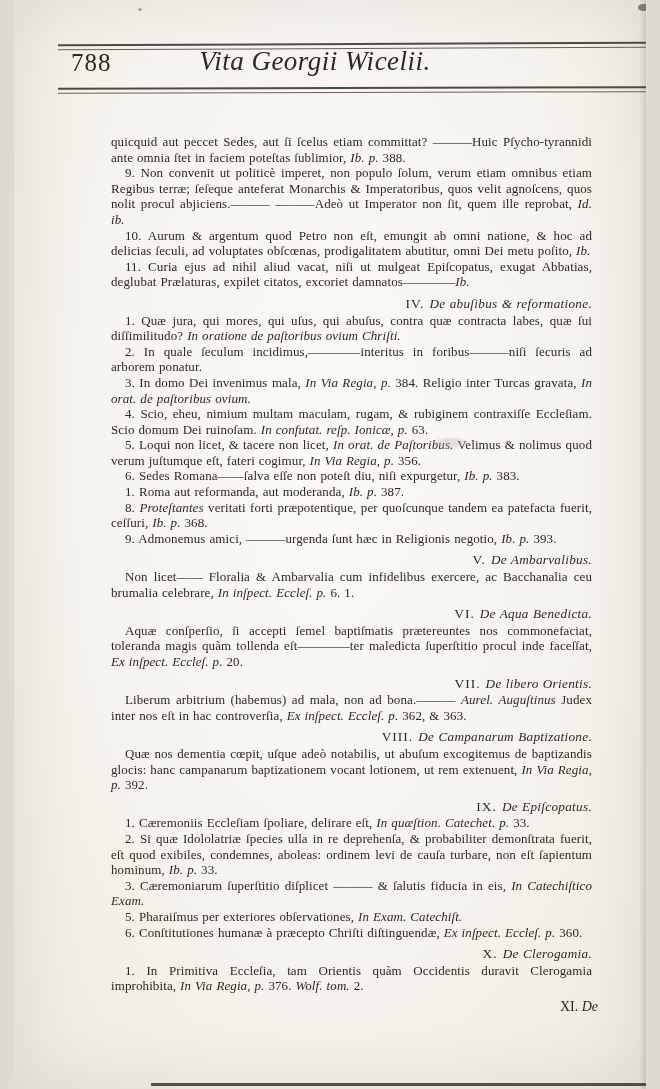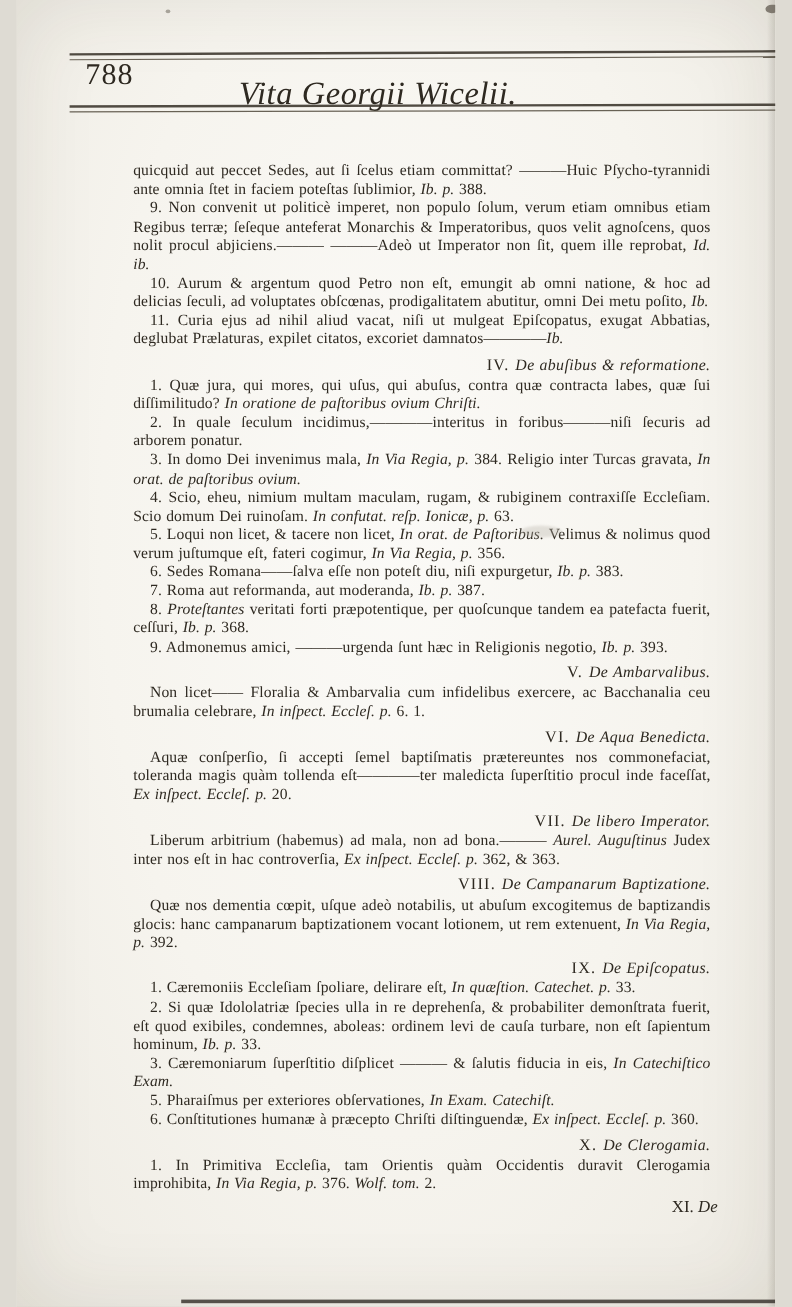--- a/index.html
+++ b/index.html
@@ -10,21 +10,21 @@
     box-shadow:inset 0 0 70px rgba(60,50,30,0.10);
     font-family:"Liberation Serif","DejaVu Serif",serif;
     color:#2e2921;
   }
   
   .rule{position:absolute;left:44px;width:596px;height:3px;
     border-top:2px solid #3a342b;border-bottom:1px solid #554e41;opacity:.88;}
   .rule.top{top:43px;transform:rotate(-.25deg);}
   .rule.bottom{top:87px;transform:rotate(-.15deg);}
   .pagenum{position:absolute;left:57px;top:49px;font-size:25px;letter-spacing:1px;}
-  .runtitle{position:absolute;left:0;right:30px;top:63px;text-align:center;
+  .runtitle{position:absolute;left:0;right:30px;top:46px;text-align:center;
     font-style:italic;font-size:27px;letter-spacing:.5px;}
   
   .column{position:absolute;left:97px;top:98px;width:481px;
     font-size:13px;line-height:15.6px;letter-spacing:.1px;word-spacing:.6px;}
   .para{margin:0;text-indent:14px;text-align:justify;}
   .para.flush{text-indent:0;margin-top:36px;}
   .it{font-style:italic;}
   .heading{text-align:right;text-indent:0;margin:6px 0 1px;}
   .hnum{font-size:13.5px;letter-spacing:1px;}
   .htitle{font-style:italic;font-size:13.2px;letter-spacing:.3px;}
@@ -56,28 +56,28 @@
       <p class="para"><span>9. Non convenit ut politicè imperet, non populo ſolum, verum etiam omnibus etiam Regibus terræ; ſeſeque anteferat Monarchis &amp; Imperatoribus, quos velit agnoſcens, quos nolit procul abjiciens.——— ———Adeò ut Imperator non ſit, quem ille reprobat, </span><span class="it">Id. ib.</span></p>
       <p class="para"><span>10. Aurum &amp; argentum quod Petro non eſt, emungit ab omni natione, &amp; hoc ad delicias ſeculi, ad voluptates obſcœnas, prodigalitatem abutitur, omni Dei metu poſito, </span><span class="it">Ib.</span></p>
       <p class="para"><span>11. Curia ejus ad nihil aliud vacat, niſi ut mulgeat Epiſcopatus, exugat Abbatias, deglubat Prælaturas, expilet citatos, excoriet damnatos————</span><span class="it">Ib.</span></p>
       <div class="heading"><span class="hnum">IV. </span><span class="htitle">De abuſibus &amp; reformatione.</span></div>
       <p class="para"><span>1. Quæ jura, qui mores, qui uſus, qui abuſus, contra quæ contracta labes, quæ ſui diſſimilitudo? </span><span class="it">In oratione de paſtoribus ovium Chriſti.</span></p>
       <p class="para"><span>2. In quale ſeculum incidimus,————interitus in foribus———niſi ſecuris ad arborem ponatur.</span></p>
       <p class="para"><span>3. In domo Dei invenimus mala, </span><span class="it">In Via Regia, p.</span><span> 384.  Religio inter Turcas gravata, </span><span class="it">In orat. de paſtoribus ovium.</span></p>
       <p class="para"><span>4. Scio, eheu, nimium multam maculam, rugam, &amp; rubiginem contraxiſſe Eccleſiam. Scio domum Dei ruinoſam. </span><span class="it">In confutat. reſp. Ionicæ, p.</span><span> 63.</span></p>
       <p class="para"><span>5. Loqui non licet, &amp; tacere non licet, </span><span class="it">In orat. de Paſtoribus.</span><span>  Velimus &amp; nolimus quod verum juſtumque eſt, fateri cogimur, </span><span class="it">In Via Regia, p.</span><span> 356.</span></p>
       <p class="para"><span>6. Sedes Romana——ſalva eſſe non poteſt diu, niſi expurgetur, </span><span class="it">Ib. p.</span><span> 383.</span></p>
-      <p class="para"><span>7. Roma aut reformanda, aut moderanda, </span><span class="it">Ib. p.</span><span> 387.</span></p>
+      <p class="para"><span>1. Roma aut reformanda, aut moderanda, </span><span class="it">Ib. p.</span><span> 387.</span></p>
       <p class="para"><span>8. </span><span class="it">Proteſtantes</span><span> veritati forti præpotentique, per quoſcunque tandem ea patefacta fuerit, ceſſuri, </span><span class="it">Ib. p.</span><span> 368.</span></p>
       <p class="para"><span>9. Admonemus amici, ———urgenda ſunt hæc in Religionis negotio, </span><span class="it">Ib. p.</span><span> 393.</span></p>
       <div class="heading"><span class="hnum">V. </span><span class="htitle">De Ambarvalibus.</span></div>
       <p class="para"><span>Non licet—— Floralia &amp; Ambarvalia cum infidelibus exercere, ac Bacchanalia ceu brumalia celebrare, </span><span class="it">In inſpect. Eccleſ. p.</span><span> 6. 1.</span></p>
       <div class="heading"><span class="hnum">VI. </span><span class="htitle">De Aqua Benedicta.</span></div>
       <p class="para"><span>Aquæ conſperſio, ſi accepti ſemel baptiſmatis prætereuntes nos commonefaciat, toleranda magis quàm tollenda eſt————ter maledicta ſuperſtitio procul inde faceſſat, </span><span class="it">Ex inſpect. Eccleſ. p.</span><span> 20.</span></p>
-      <div class="heading"><span class="hnum">VII. </span><span class="htitle">De libero Imperator.</span></div>
+      <div class="heading"><span class="hnum">VII. </span><span class="htitle">De libero Orientis.</span></div>
       <p class="para"><span>Liberum arbitrium (habemus) ad mala, non ad bona.——— </span><span class="it">Aurel. Auguſtinus</span><span> Judex inter nos eſt in hac controverſia, </span><span class="it">Ex inſpect. Eccleſ. p.</span><span> 362, &amp; 363.</span></p>
       <div class="heading"><span class="hnum">VIII. </span><span class="htitle">De Campanarum Baptizatione.</span></div>
       <p class="para"><span>Quæ nos dementia cœpit, uſque adeò notabilis, ut abuſum excogitemus de baptizandis glocis: hanc campanarum baptizationem vocant lotionem, ut rem extenuent, </span><span class="it">In Via Regia, p.</span><span> 392.</span></p>
       <div class="heading"><span class="hnum">IX. </span><span class="htitle">De Epiſcopatus.</span></div>
       <p class="para"><span>1. Cæremoniis Eccleſiam ſpoliare, delirare eſt, </span><span class="it">In quæſtion. Catechet. p.</span><span> 33.</span></p>
       <p class="para"><span>2. Si quæ Idololatriæ ſpecies ulla in re deprehenſa, &amp; probabiliter demonſtrata fuerit, eſt quod exibiles, condemnes, aboleas: ordinem levi de cauſa turbare, non eſt ſapientum hominum, </span><span class="it">Ib. p.</span><span> 33.</span></p>
       <p class="para"><span>3. Cæremoniarum ſuperſtitio diſplicet ——— &amp; ſalutis fiducia in eis, </span><span class="it">In Catechiſtico Exam.</span></p>
       <p class="para"><span>5. Pharaiſmus per exteriores obſervationes, </span><span class="it">In Exam. Catechiſt.</span></p>
       <p class="para"><span>6. Conſtitutiones humanæ à præcepto Chriſti diſtinguendæ, </span><span class="it">Ex inſpect. Eccleſ. p.</span><span> 360.</span></p>
       <div class="heading"><span class="hnum">X. </span><span class="htitle">De Clerogamia.</span></div>

